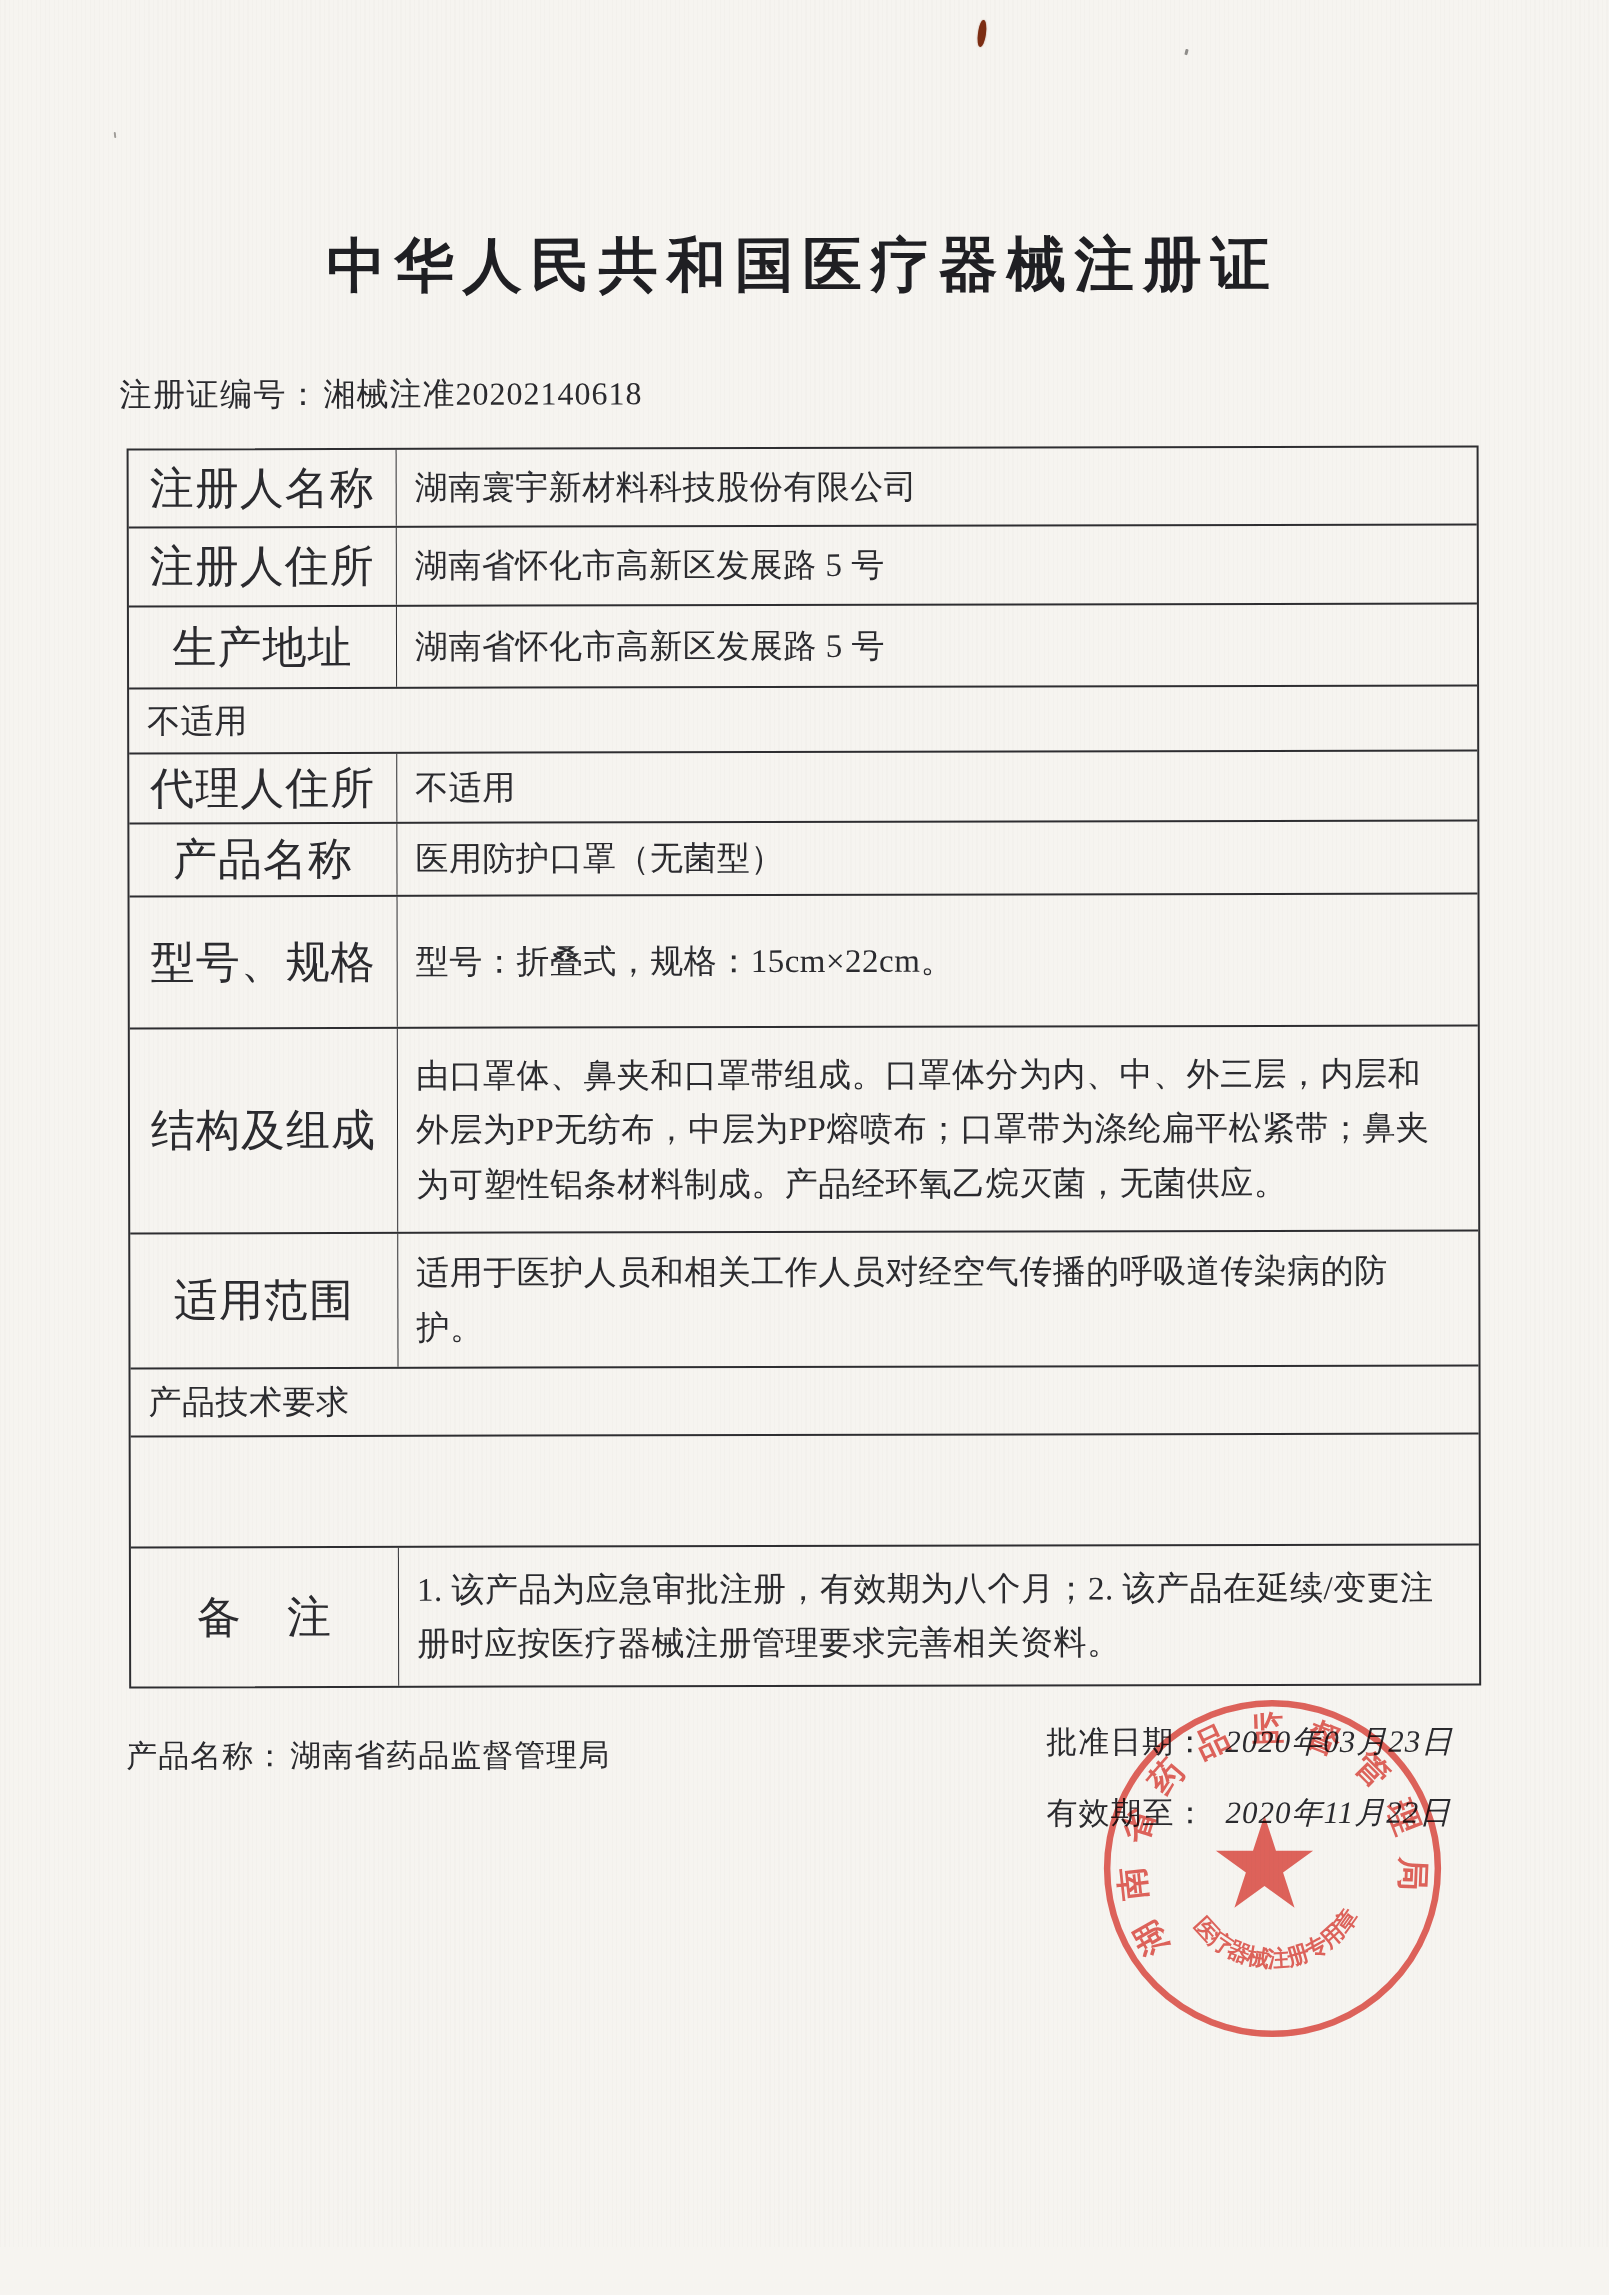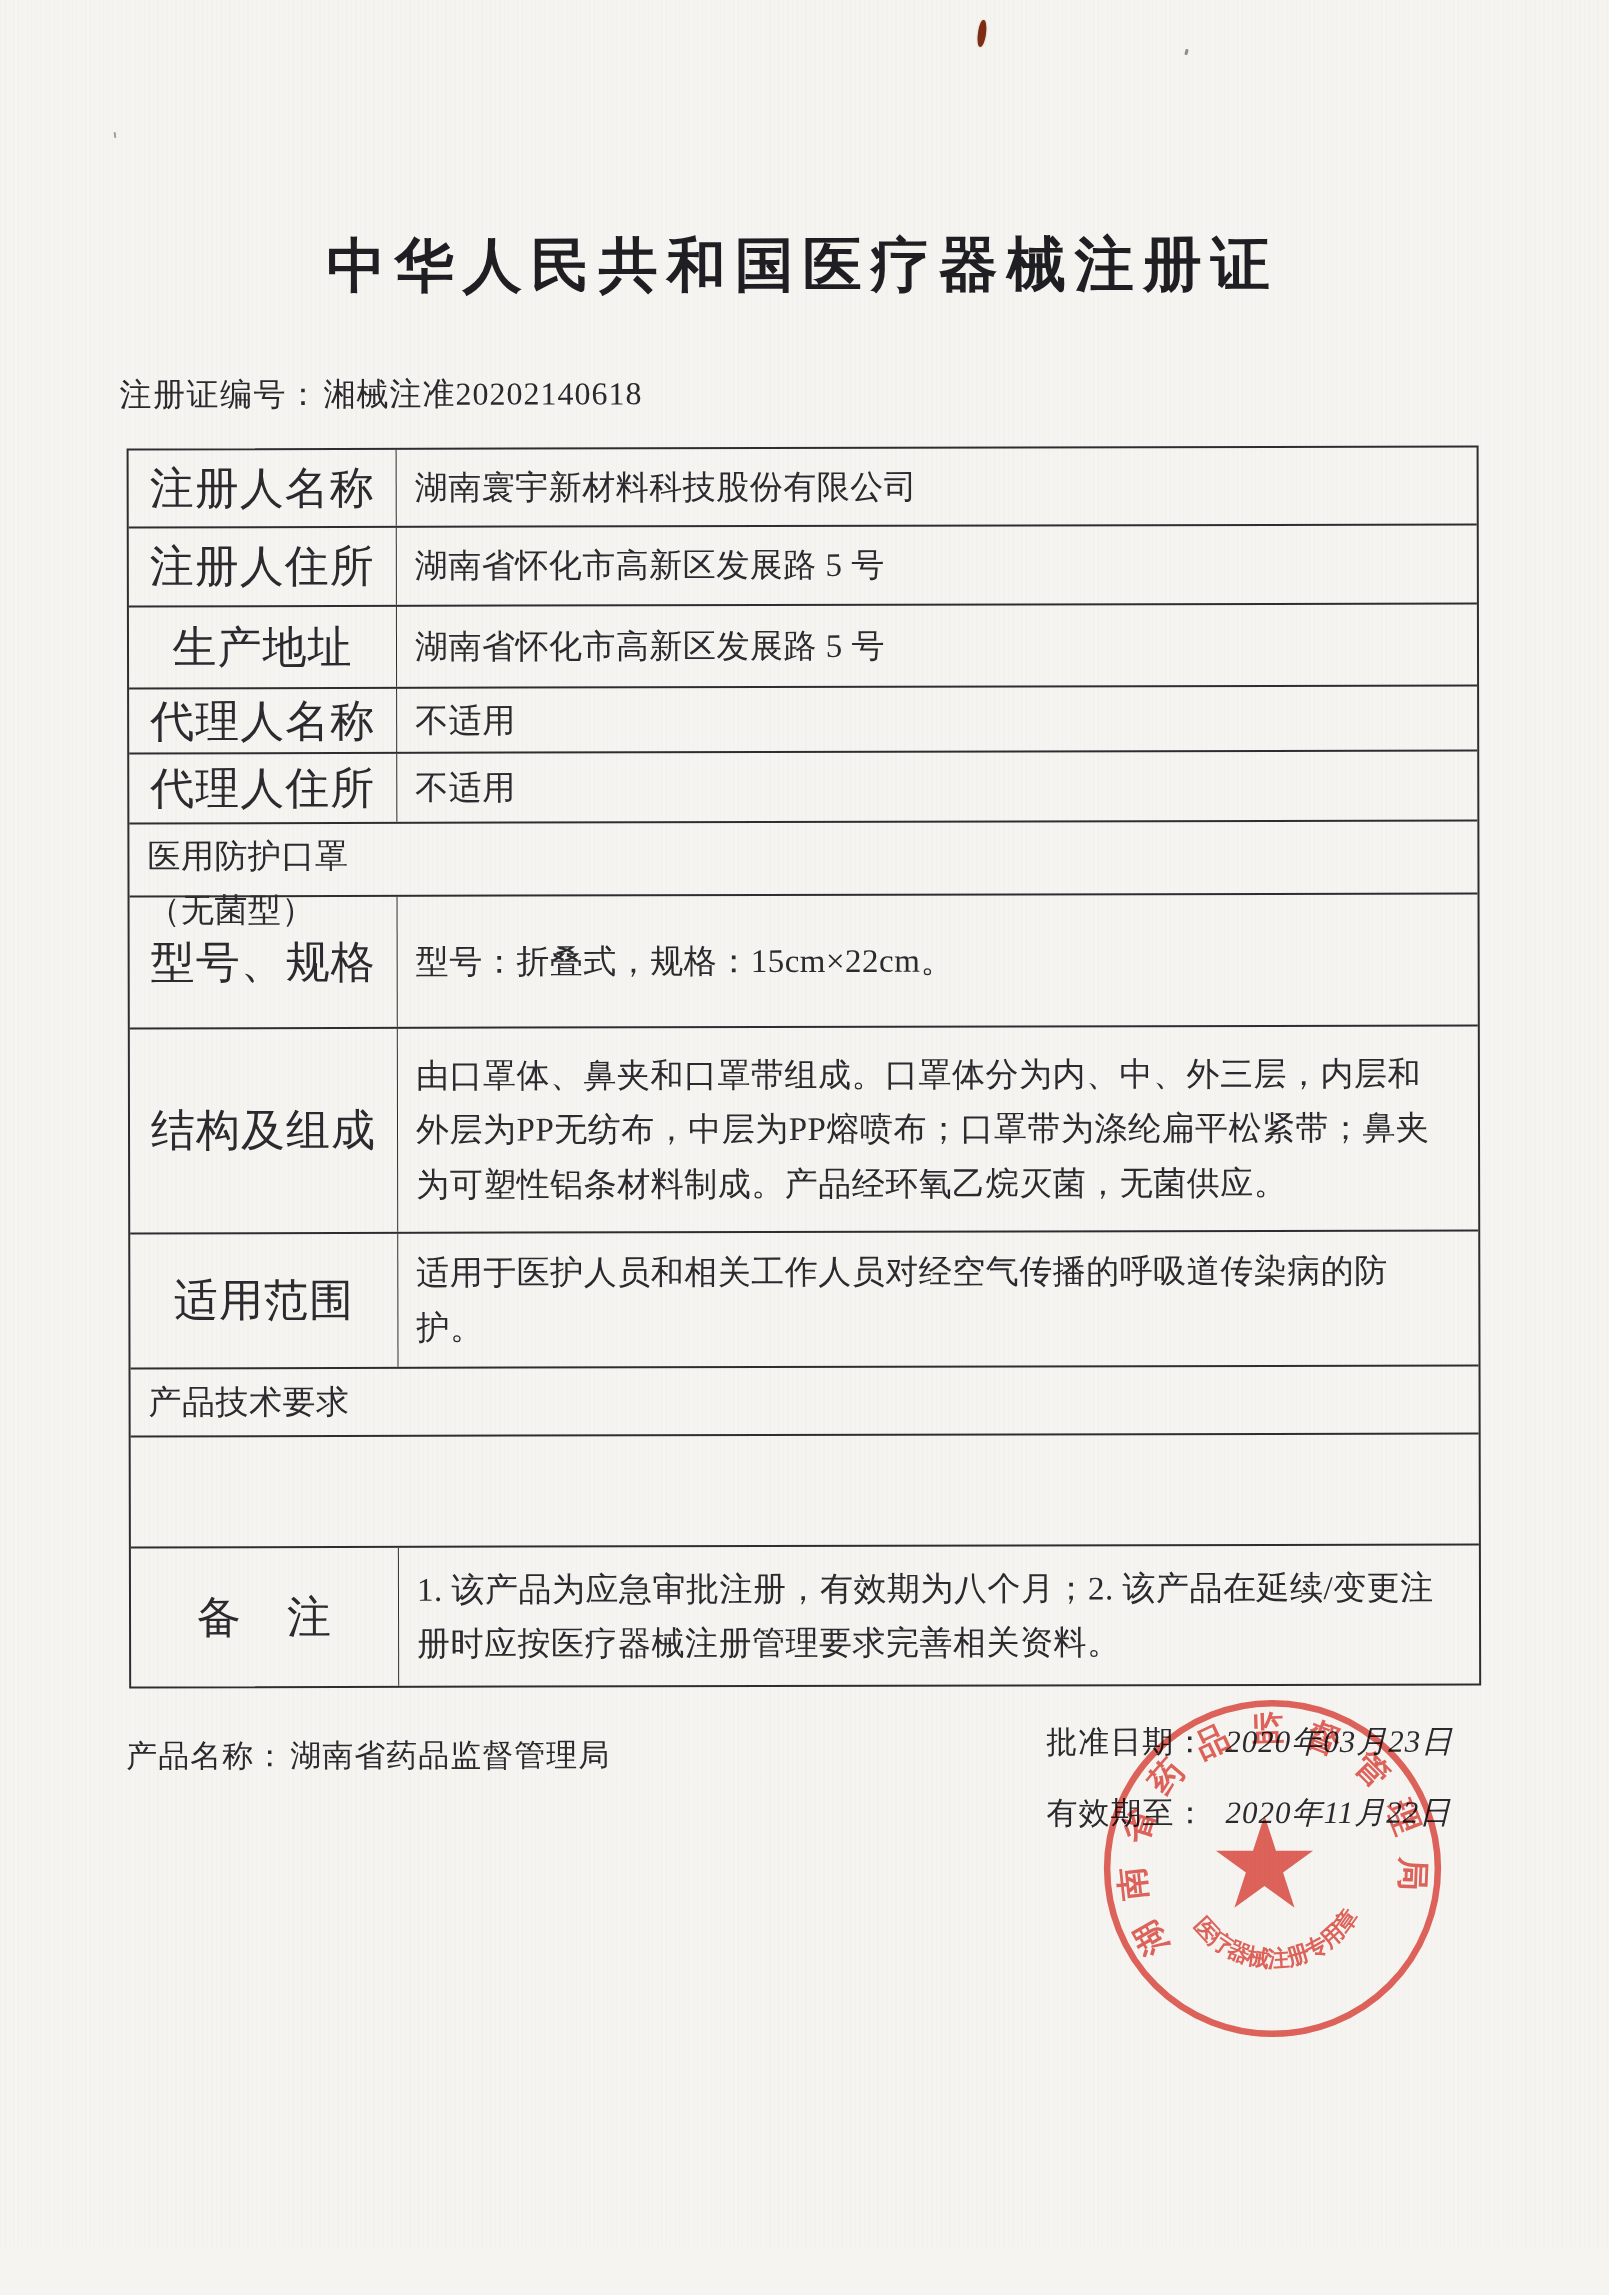--- a/index.html
+++ b/index.html
@@ -97,28 +97,28 @@
       </div>
       <div class="trow" style="height:79px">
         <div class="tlabel">注册人住所</div>
         <div class="tvalue">湖南省怀化市高新区发展路 5 号</div>
       </div>
       <div class="trow" style="height:82px">
         <div class="tlabel">生产地址</div>
         <div class="tvalue">湖南省怀化市高新区发展路 5 号</div>
       </div>
       <div class="trow" style="height:65px">
-        <div class="tlabel">代理人名称</div>
         <div class="tvalue">不适用</div>
       </div>
       <div class="trow" style="height:70px">
         <div class="tlabel">代理人住所</div>
         <div class="tvalue">不适用</div>
       </div>
       <div class="trow" style="height:73px">
+        <div class="tlabel">产品名称</div>
         <div class="tvalue">医用防护口罩（无菌型）</div>
       </div>
       <div class="trow" style="height:132px">
         <div class="tlabel">型号、规格</div>
         <div class="tvalue">型号：折叠式，规格：15cm×22cm。</div>
       </div>
       <div class="trow" style="height:205px">
         <div class="tlabel">结构及组成</div>
         <div class="tvalue">由口罩体、鼻夹和口罩带组成。口罩体分为内、中、外三层，内层和外层为PP无纺布，中层为PP熔喷布；口罩带为涤纶扁平松紧带；鼻夹为可塑性铝条材料制成。产品经环氧乙烷灭菌，无菌供应。</div>
       </div>

